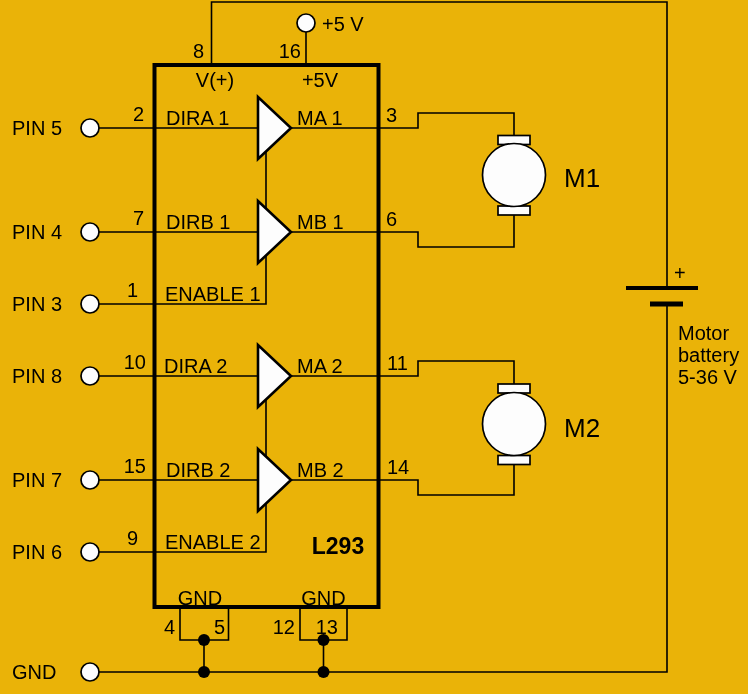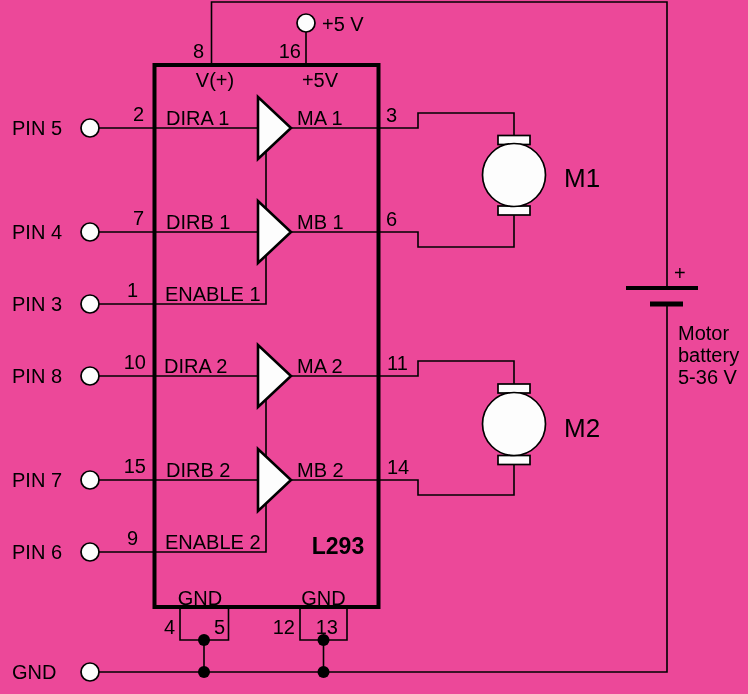--- a/index.html
+++ b/index.html
@@ -1,16 +1,16 @@
 <!DOCTYPE html>
 <html><head>
 <meta charset="utf-8">
 <style>
   html,body{margin:0;padding:0;background:#fdfdfd;}
-  .stage{position:relative;width:748px;height:694px;background:#ec4899;overflow:hidden;}
+  .stage{position:relative;width:748px;height:694px;background:#eab308;overflow:hidden;}
   svg{display:block;}
   .t{font-family:"Liberation Sans",sans-serif;font-size:20px;fill:#000000;}
   .big{font-family:"Liberation Sans",sans-serif;font-size:26px;fill:#000000;}
   .brand{font-family:"Liberation Sans",sans-serif;font-size:23px;font-weight:bold;fill:#000000;}
   .w{stroke:#000000;stroke-width:1.6;fill:none;}
   .sym{stroke:#000000;stroke-width:1.7;fill:#fdfdfd;}
   .tri{stroke:#000000;stroke-width:2.6;fill:#fdfdfd;stroke-linejoin:miter;}
   .icbox{stroke:#000000;stroke-width:4;fill:none;}
   .plate{stroke:#000000;fill:none;}
   .dot{fill:#000000;stroke:none;}

